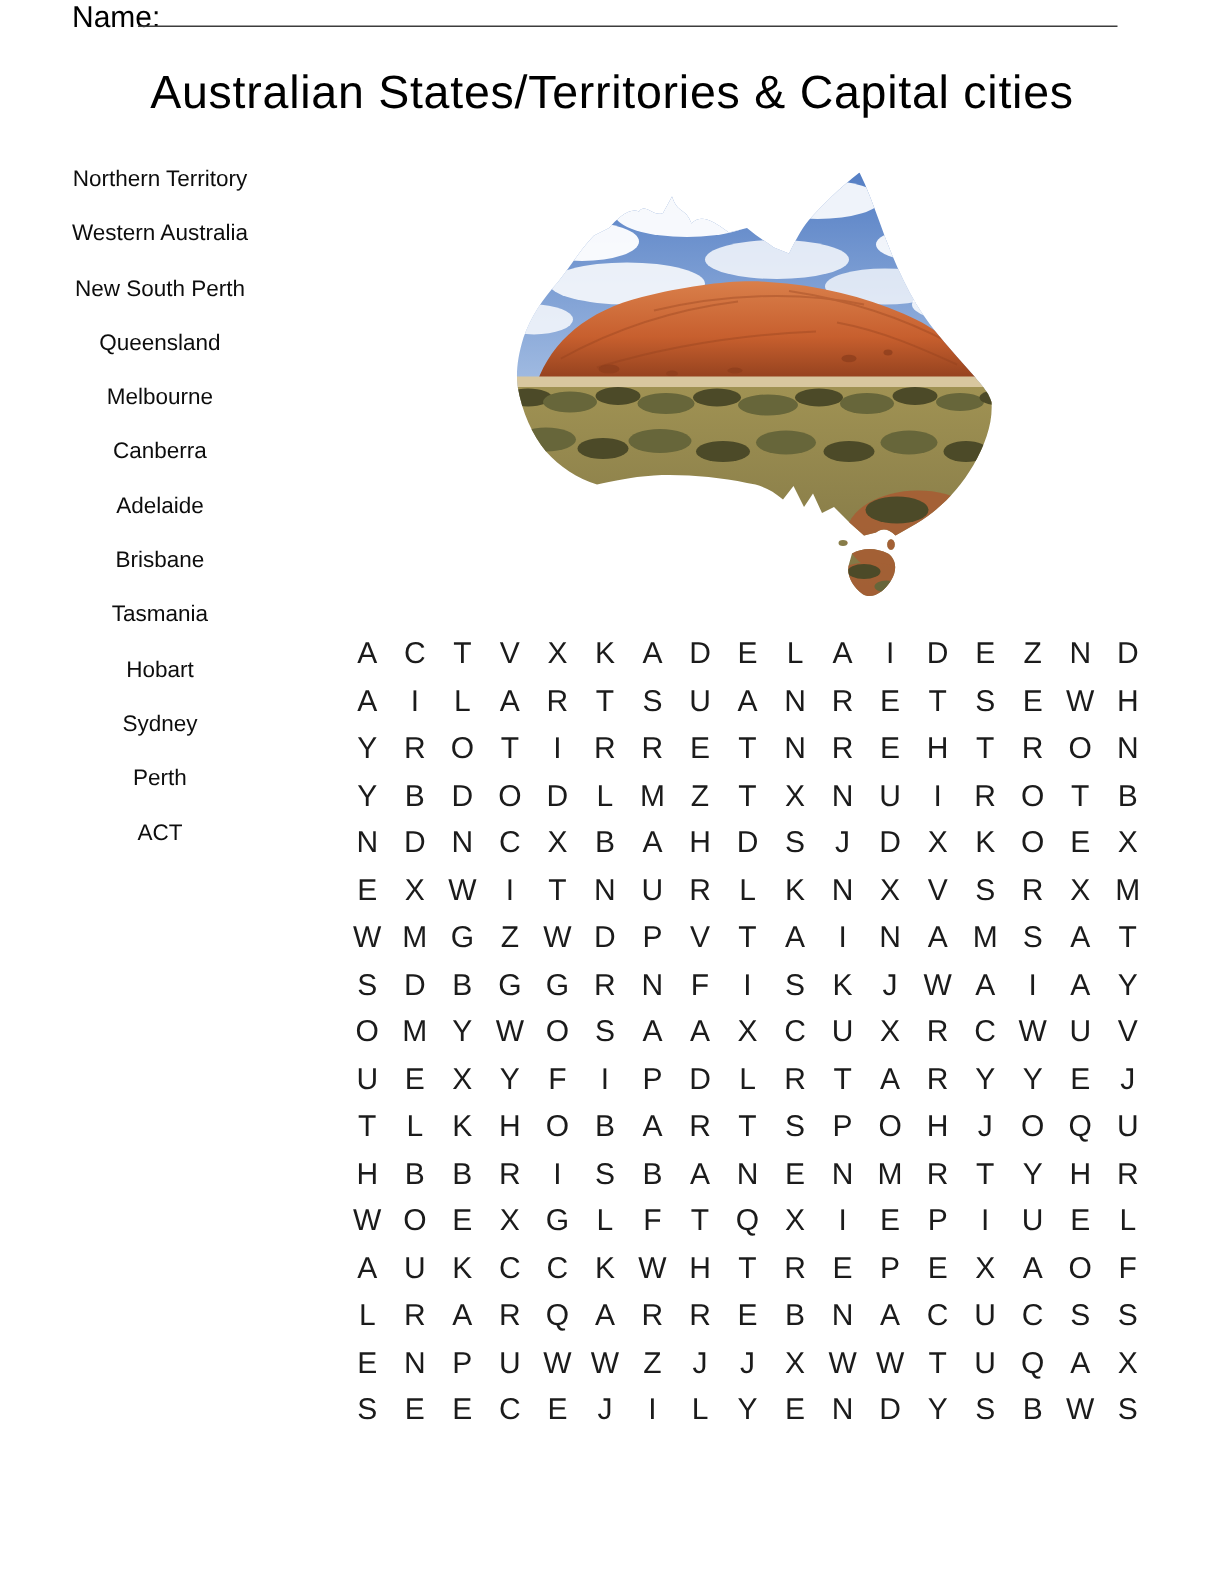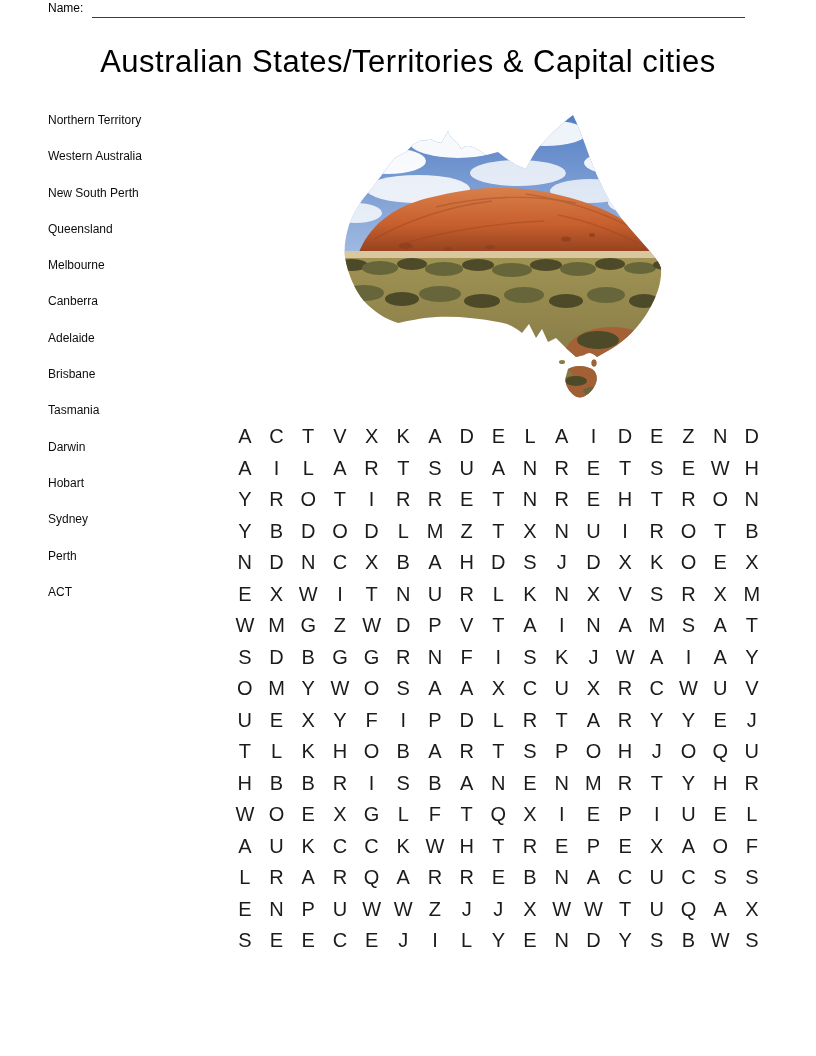--- a/index.html
+++ b/index.html
@@ -7,26 +7,26 @@
     --aus-rock:#c75f2e; --aus-rock-dark:#8f3f1d; --aus-rock-light:#d97f4a;
     --aus-grass-light:#d8c79f; --aus-ground:#a09253; --aus-ground-dark:#7d7344;
     --aus-bush-dark:#4c4a28; --aus-bush-mid:#67663a; --aus-dirt-red:#a85c33;
     --ink:#111111;
   }
   html,body{margin:0;padding:0;}
   body{
     width:816px;height:1056px;position:relative;background:#ffffff;overflow:hidden;
     font-family:"Liberation Sans","DejaVu Sans",sans-serif;color:var(--ink);
   }
-  .name-label{position:absolute;left:48px;top:1px;font-size:12px;color:#000;}
+  .name-label{position:absolute;left:48px;top:1px;font-size:20px;color:#000;}
   .name-line{position:absolute;left:92px;top:0;width:653px;height:17px;border-bottom:1.5px solid #3c3c3c;}
   .title{position:absolute;left:0;right:0;top:44px;margin:0;text-align:center;
          font-size:31px;font-weight:400;letter-spacing:0.5px;color:#000;}
   .word-list{position:absolute;left:48px;top:102px;margin:0;padding:0;list-style:none;}
-  .word-list li{height:36.3px;line-height:36.3px;font-size:12px;color:#0d0d0d;white-space:nowrap;}
+  .word-list li{height:36.3px;line-height:36.3px;font-size:15px;color:#0d0d0d;white-space:nowrap;text-align:center;}
   .aus{position:absolute;left:340px;top:105px;width:330px;height:300px;}
   .grid{position:absolute;left:229px;top:421px;display:grid;
         grid-template-columns:repeat(17,31.7px);grid-auto-rows:31.5px;}
   .cell{display:flex;align-items:center;justify-content:center;
         font-size:20px;color:#1b1b1b;}
 </style>
 </head>
 <body>
 
 <span class="name-label">Name:</span>
@@ -37,21 +37,20 @@
 <ul class="word-list">
     <li>Northern Territory</li>
     <li>Western Australia</li>
     <li>New South Perth</li>
     <li>Queensland</li>
     <li>Melbourne</li>
     <li>Canberra</li>
     <li>Adelaide</li>
     <li>Brisbane</li>
     <li>Tasmania</li>
-    <li>Darwin</li>
     <li>Hobart</li>
     <li>Sydney</li>
     <li>Perth</li>
     <li>ACT</li>
   </ul>
 
 <svg class="aus" viewBox="0 0 330 300" xmlns="http://www.w3.org/2000/svg" aria-hidden="true">
   <defs>
     <linearGradient id="g-sky" x1="0" y1="0" x2="0" y2="1">
       <stop offset="0" style="stop-color:var(--aus-sky-top)"></stop>

